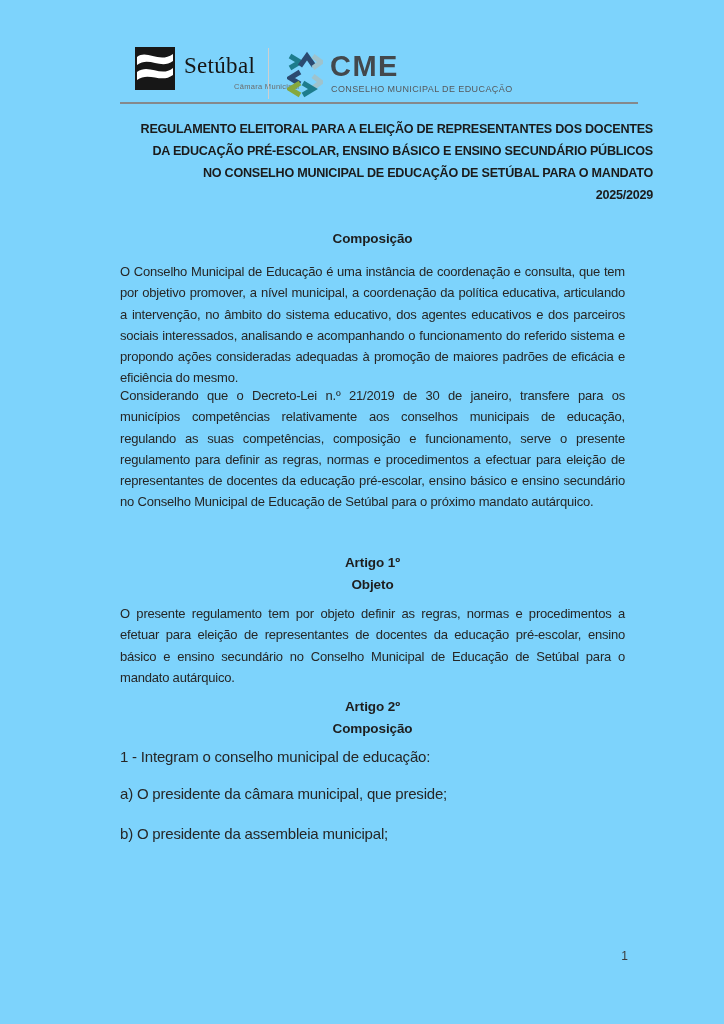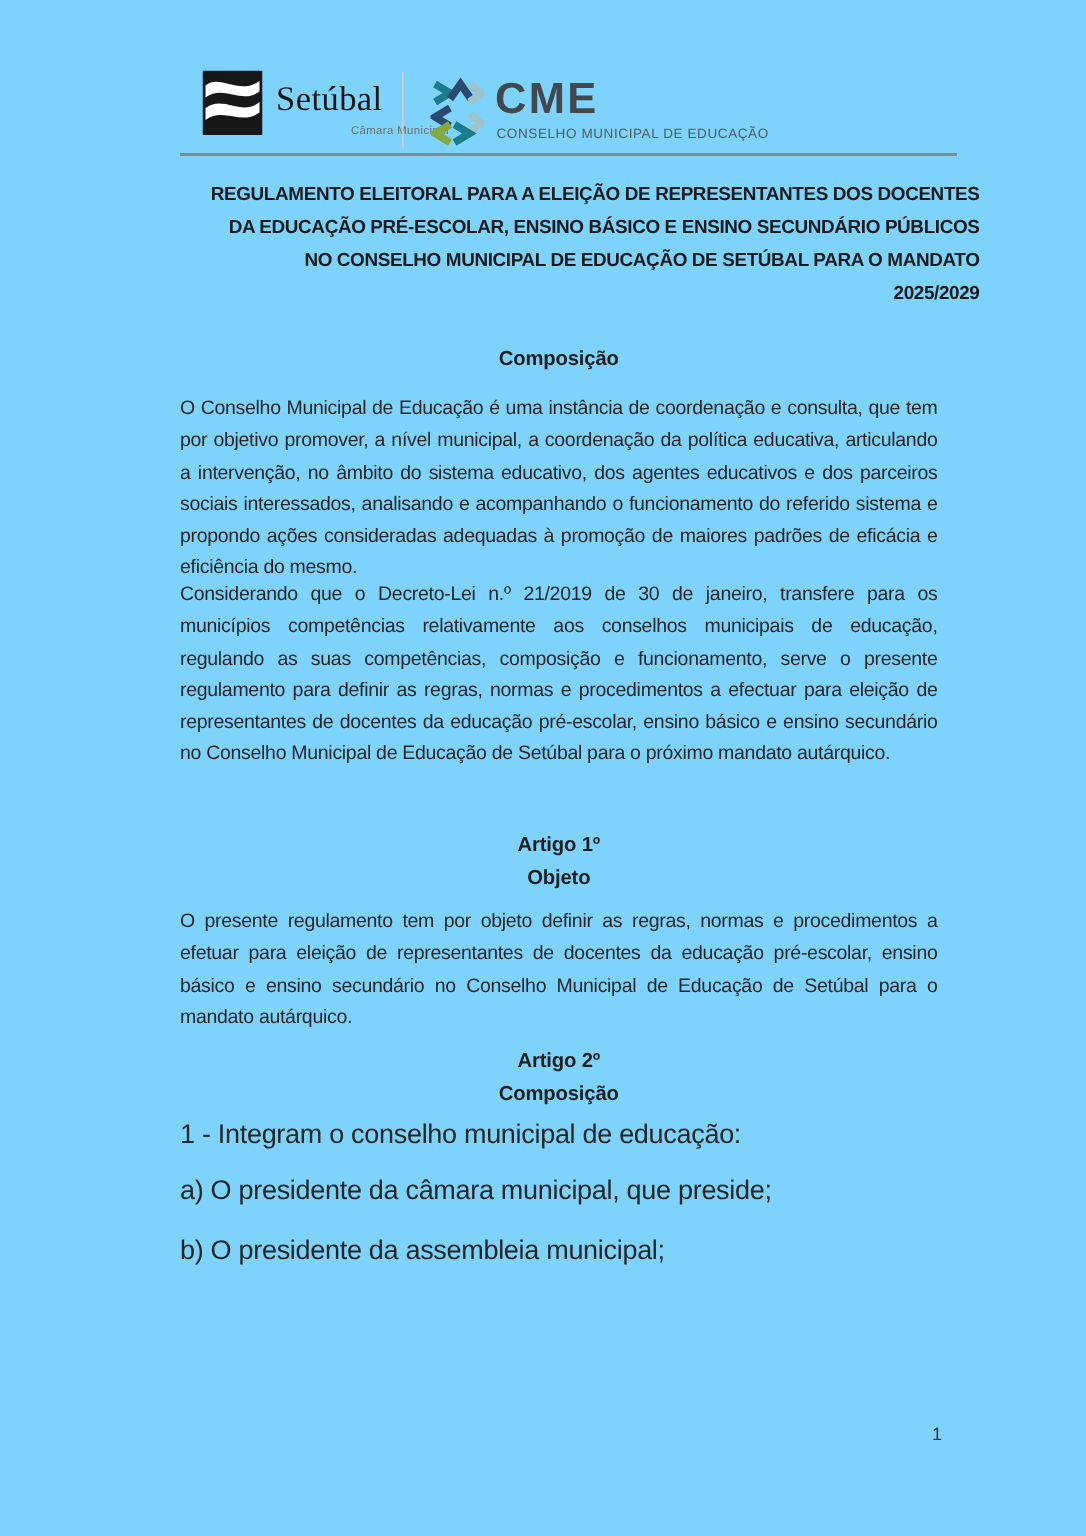--- a/index.html
+++ b/index.html
@@ -25,21 +25,21 @@
     font-size:9px;color:#55595c;letter-spacing:.4px;}
   .header-rule{position:absolute;left:120px;top:102px;width:518px;height:2px;background:#85898c;}
   
   .abs{position:absolute;left:120px;width:505px;}
   .doc-title{left:92px;width:561px;top:118px;text-align:right;}
   .doc-title div{
     font-size:12.6px;font-weight:bold;line-height:22px;
     letter-spacing:-0.25px;color:#1b1b1b;white-space:nowrap;}
   .heading{text-align:center;font-weight:bold;font-size:13.5px;line-height:22px;color:#1e1e1e;letter-spacing:-0.1px;}
   .para{font-size:13px;line-height:21.3px;text-align:justify;letter-spacing:-0.2px;color:#262626;}
-  .plain{font-size:18px;line-height:21.3px;letter-spacing:-0.2px;color:#262626;}
+  .plain{font-size:15px;line-height:21.3px;letter-spacing:-0.2px;color:#262626;}
   .page-number{position:absolute;left:612px;top:949px;width:16px;text-align:right;
     font-size:12px;color:#3a3a3a;}
 </style>
 </head>
 <body>
 
 <div class="page">
 
   <svg class="setubal-emblem" viewBox="0 0 40 43">
     <rect x="0" y="0" width="40" height="43" fill="#171717"></rect>

